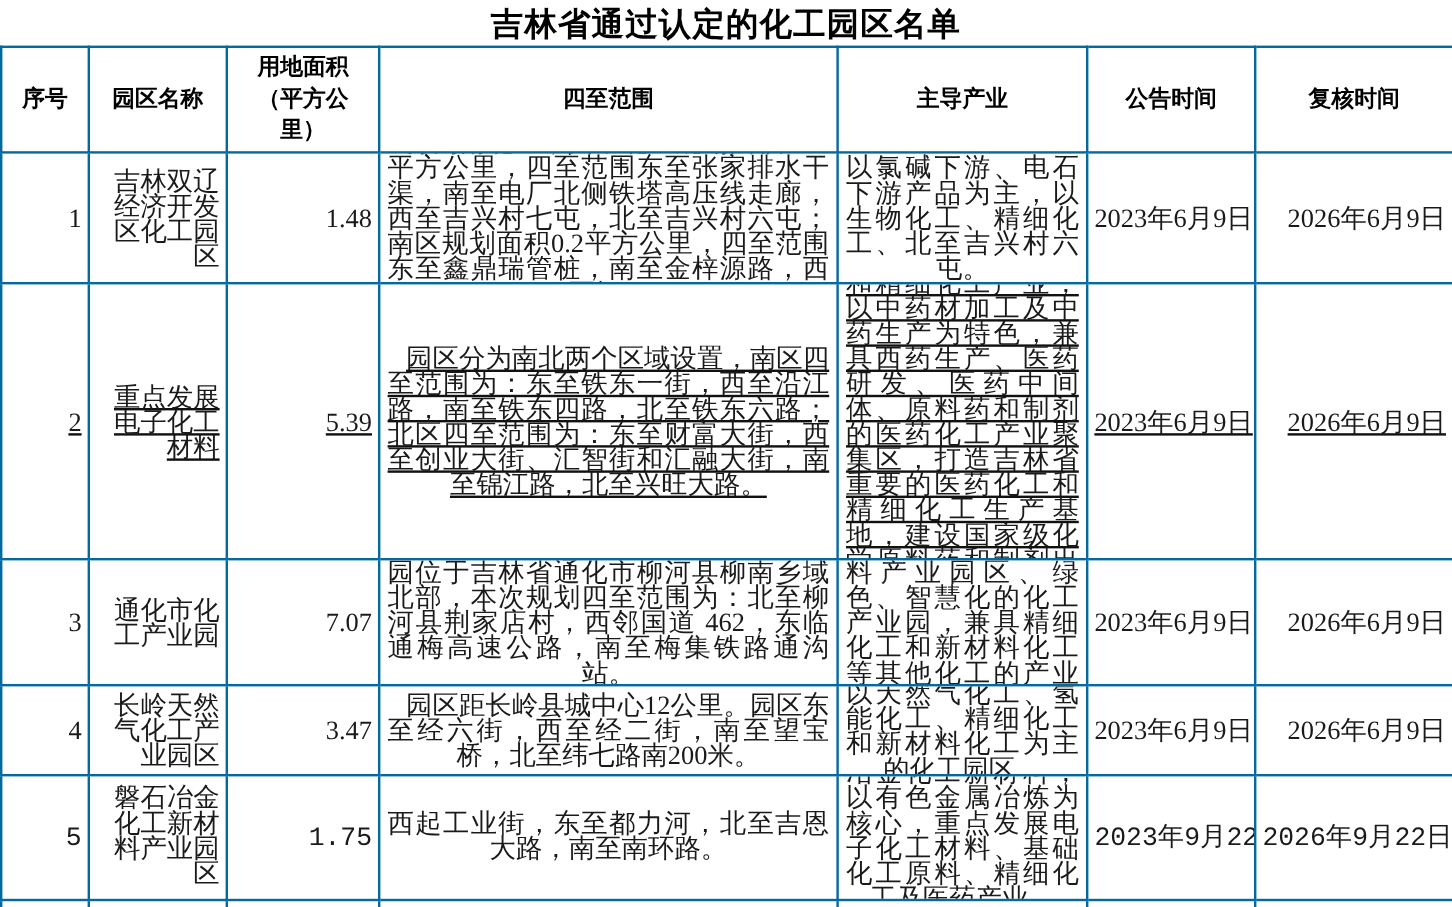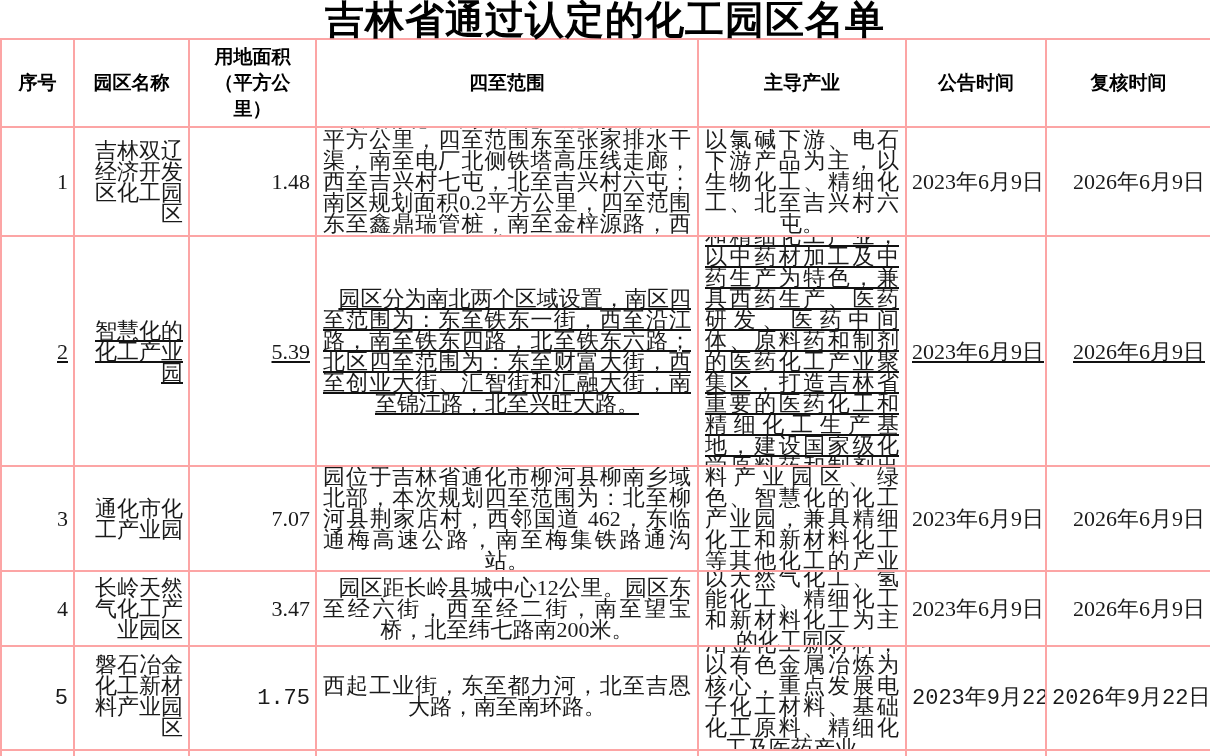--- a/index.html
+++ b/index.html
@@ -11,32 +11,32 @@
     width: 1210px;
     height: 756px;
     overflow: hidden;
     font-family: "Liberation Serif", serif;
     color: #111111;
   }
   .doc-title {
     height: 38px;
     line-height: 40px;
     text-align: center;
-    font-size: 39px;
+    font-size: 27px;
     font-weight: bold;
     letter-spacing: 1px;
     color: #000000;
   }
   table.parks {
     width: 1210px;
     table-layout: fixed;
     border-collapse: collapse;
   }
   table.parks th, table.parks td {
-    border: 2px solid #fca5a5;
+    border: 2px solid #0369a1;
     padding: 0;
     vertical-align: middle;
     overflow: hidden;
   }
   
   .cw {
     width: 100%;
     display: flex;
     align-items: center;
     justify-content: center;
@@ -173,21 +173,21 @@
         </td>
       </tr>
       <tr class="r1">
         <td class="c-center">
           <div class="cw">
             <div class="txt">2</div>
           </div>
         </td>
         <td class="c-center">
           <div class="cw">
-            <div class="txt">智慧化的化工产业园</div>
+            <div class="txt">重点发展电子化工材料</div>
           </div>
         </td>
         <td class="c-center">
           <div class="cw">
             <div class="txt">5.39</div>
           </div>
         </td>
         <td class="c-just indent">
           <div class="cw">
             <div class="txt">园区分为南北两个区域设置，南区四至范围为：东至铁东一街，西至沿江路，南至铁东四路，北至铁东六路；北区四至范围为：东至财富大街，西至创业大街、汇智街和汇融大街，南至锦江路，北至兴旺大路。</div>

